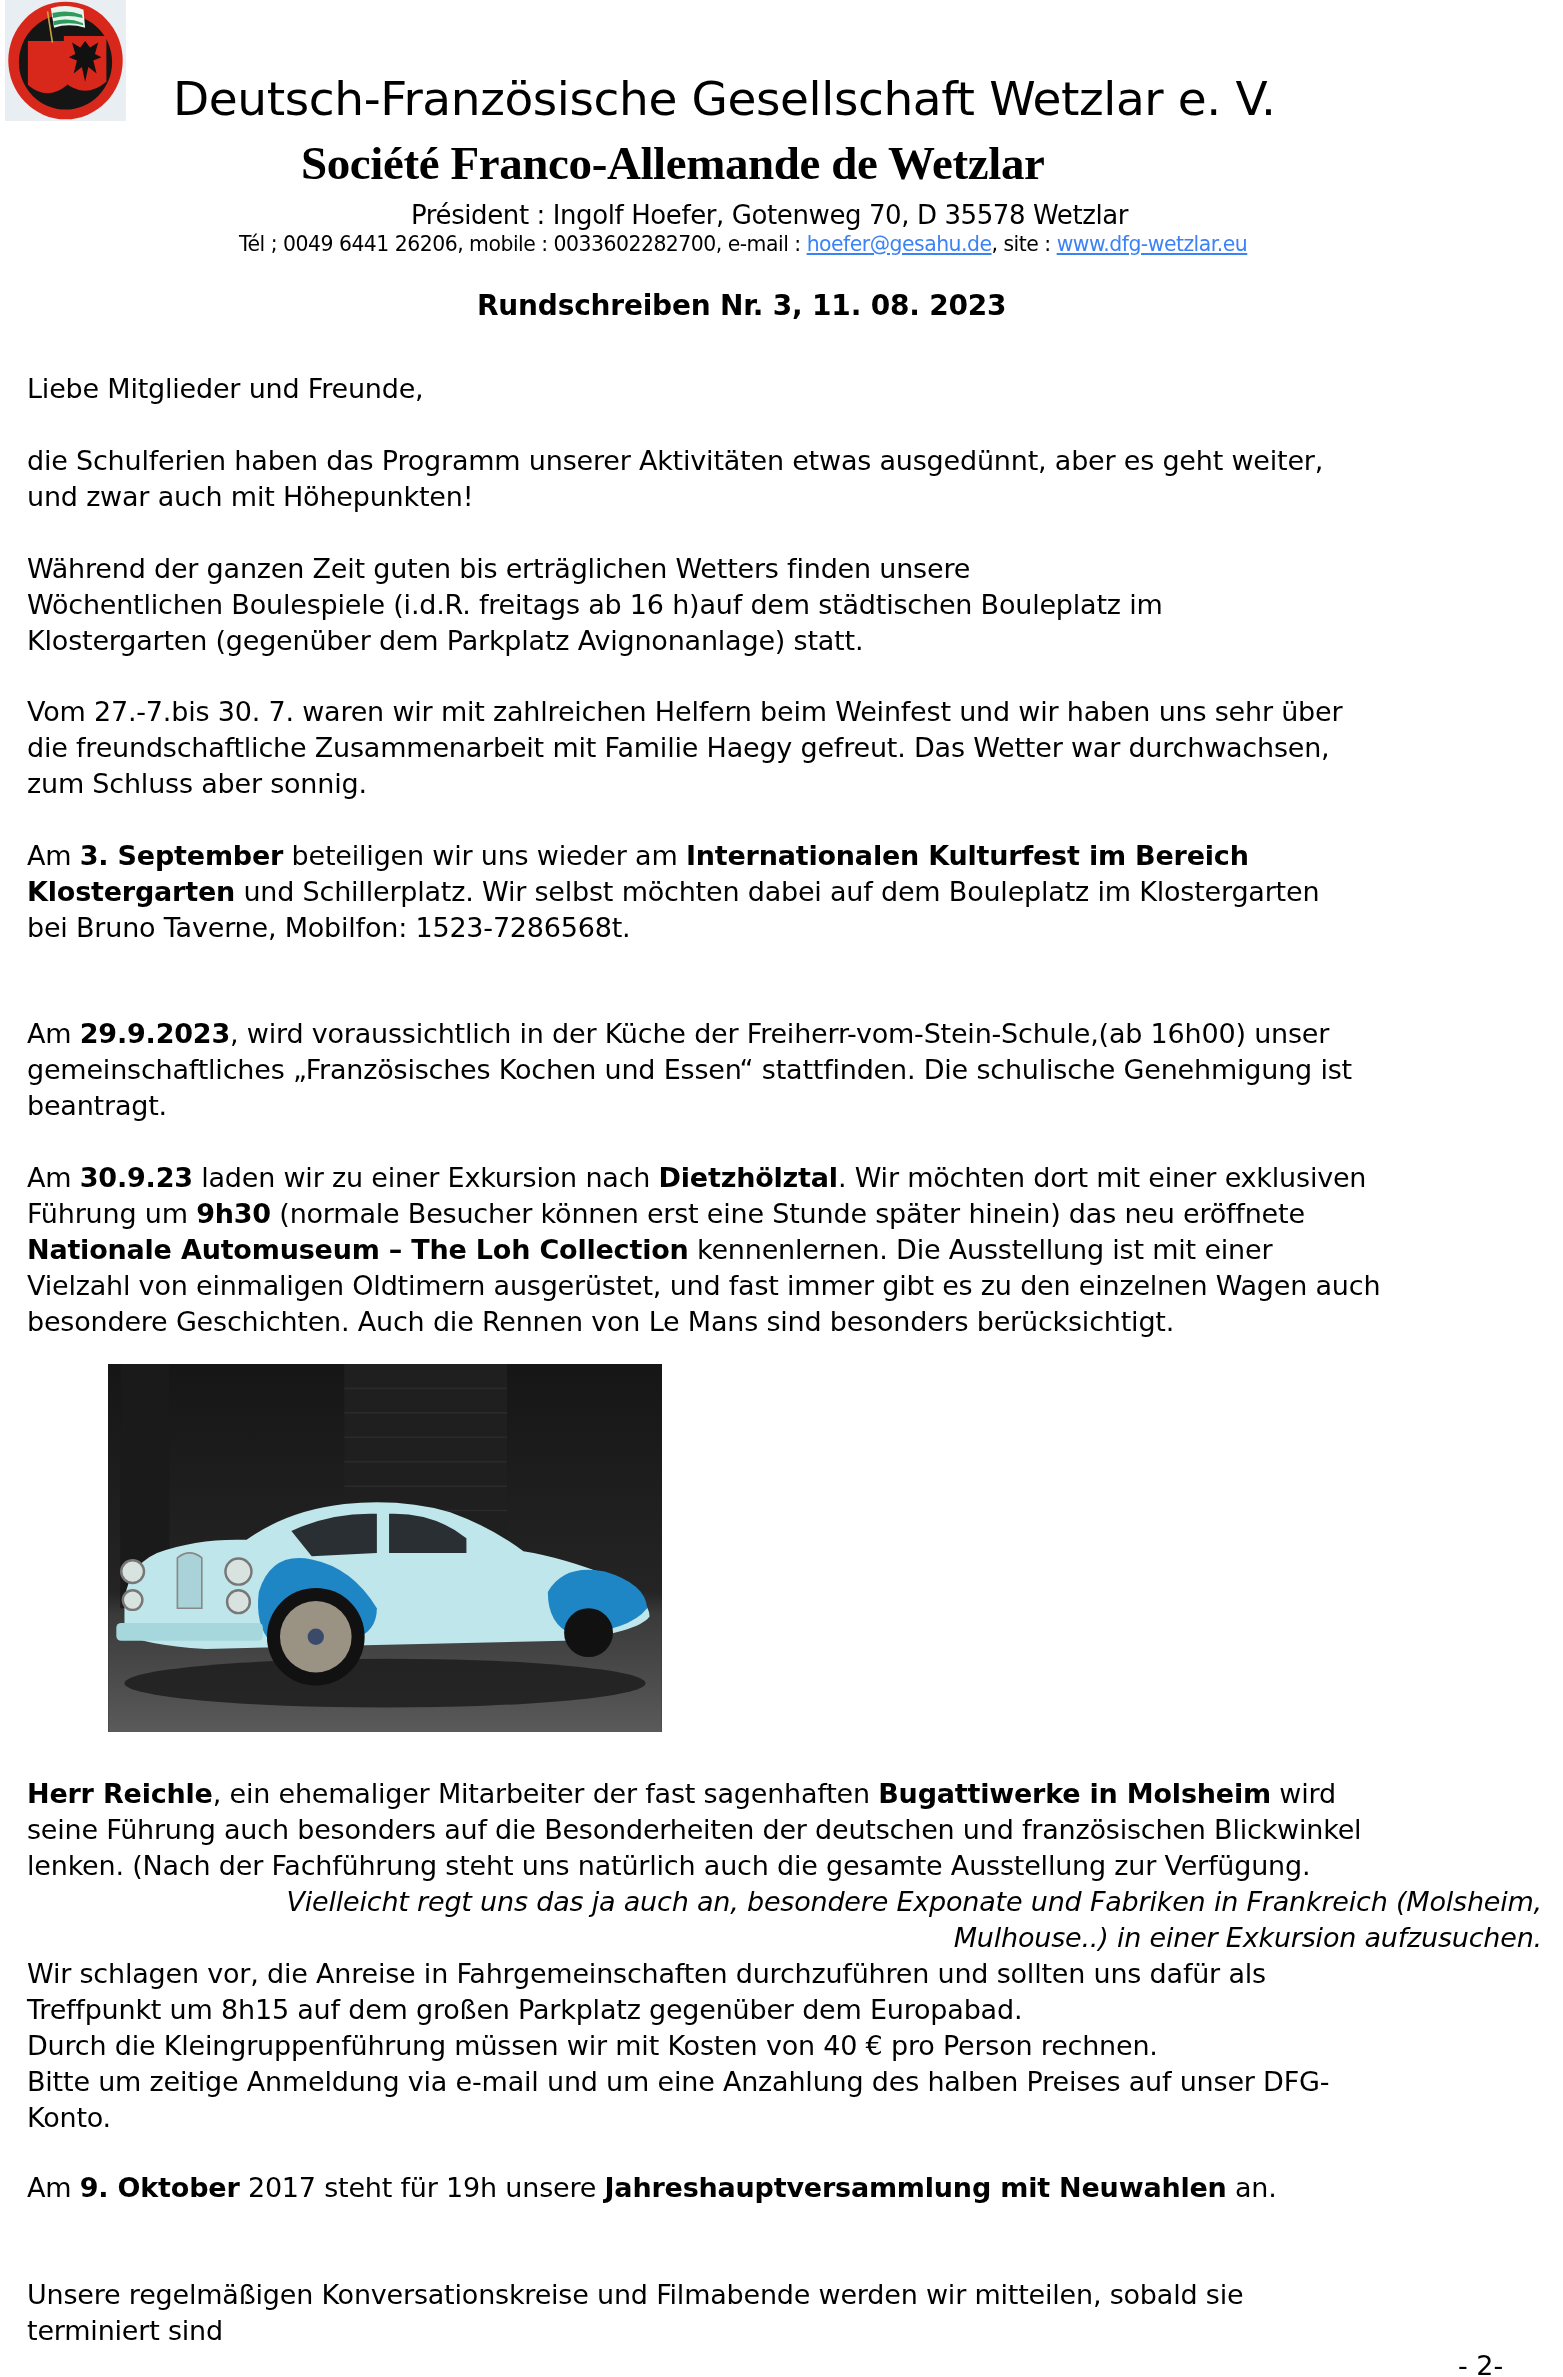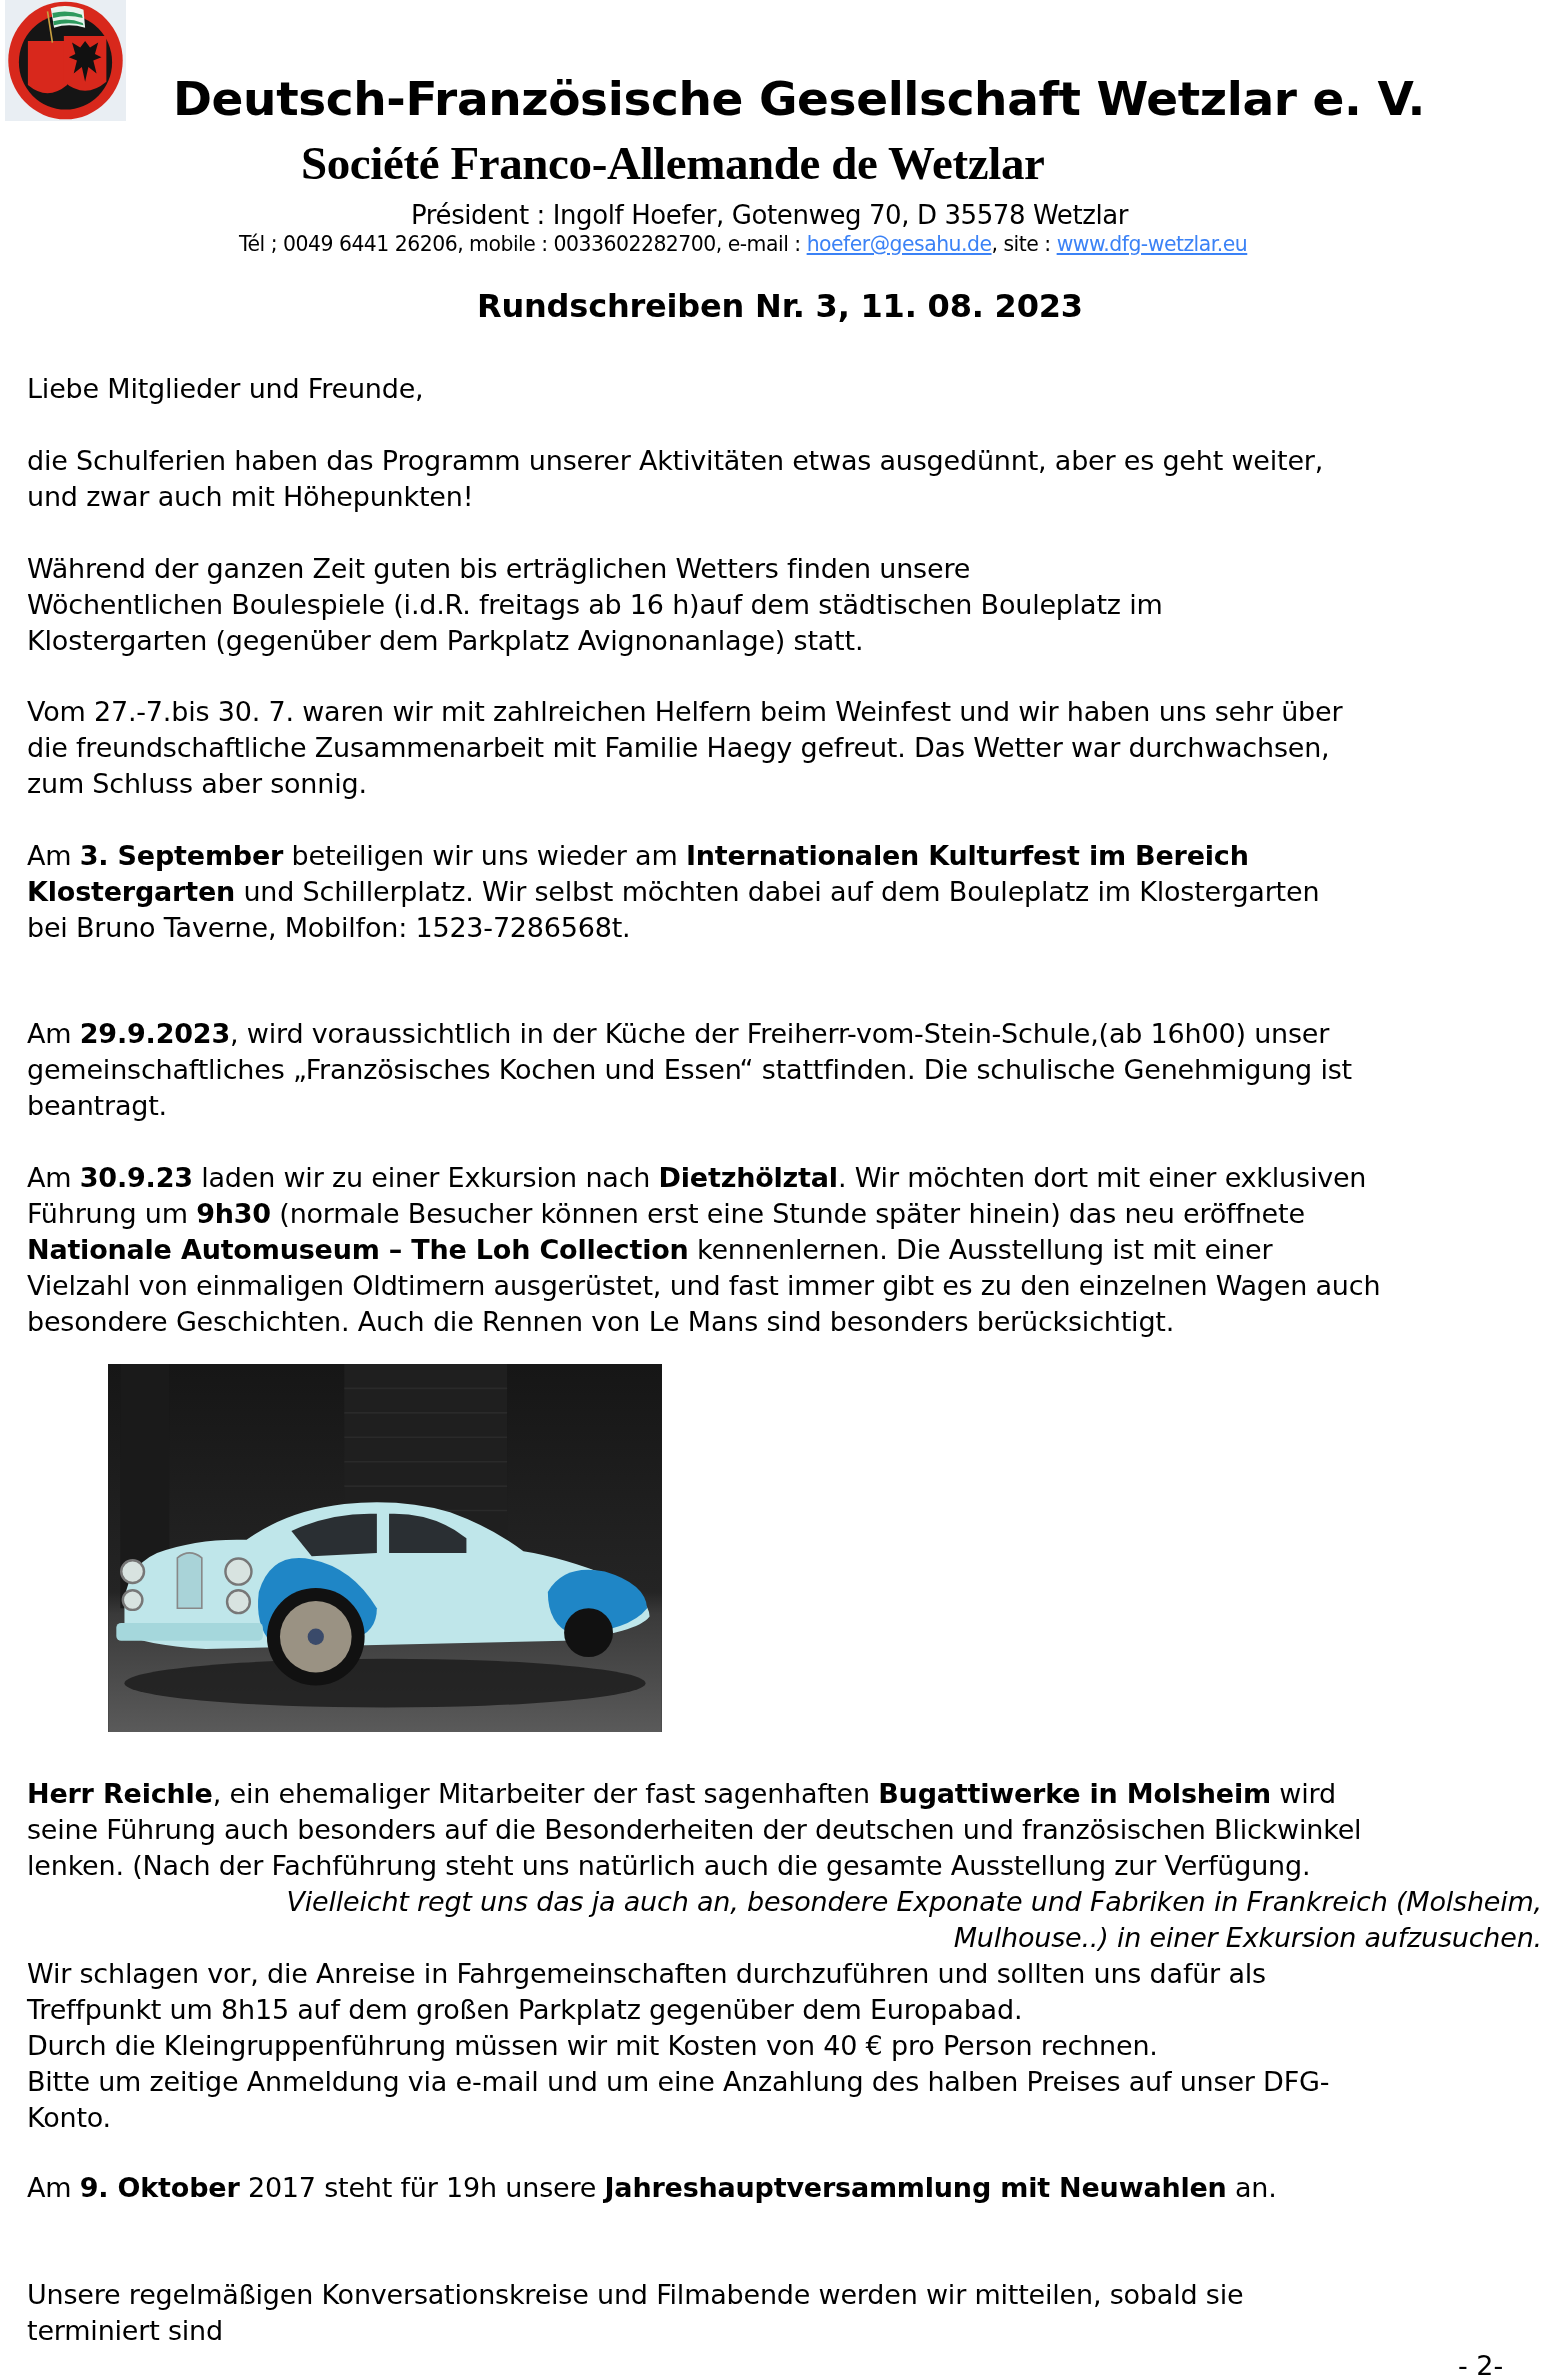--- a/index.html
+++ b/index.html
@@ -1,24 +1,24 @@
 <!DOCTYPE html>
 <html style="font-size:13px"><head>
 <meta charset="utf-8">
 <style>
   html, body { margin: 0; padding: 0; background: #ffffff; }
   body { width: 1564px; height: 2377px; position: relative; overflow: hidden; color: #000; }
   .abs { position: absolute; }
   .logo { left: 4.9px; top: 0px; width: 121px; height: 121px; background: #e9eef3; }
-  .title1 { left: 173px; top: 70px; width: 1205px; font-family: "DejaVu Sans", sans-serif; font-weight: bold; font-size: 47px; line-height: 57px; white-space: nowrap; letter-spacing: -0.4px; }
+  .title1 { left: 173px; top: 70px; width: 1205px; font-family: "DejaVu Sans", sans-serif; font-weight: normal; font-size: 47px; line-height: 57px; white-space: nowrap; letter-spacing: -0.4px; }
   .title2 { left: 301px; top: 135px; width: 977px; font-family: Liberation Serif, serif; font-weight: bold; font-size: 47px; line-height: 57px; white-space: nowrap; letter-spacing: -0.4px; }
   .president { left: 411px; top: 199px; font-family: "DejaVu Sans", sans-serif; font-size: 26px; line-height: 33px; white-space: nowrap; letter-spacing: -0.4px; }
   .contact { left: 239px; top: 231px; font-family: "DejaVu Sans", sans-serif; font-size: 20.4px; line-height: 26px; white-space: nowrap; letter-spacing: -0.5px; }
   .contact a { color: #3b82f6; text-decoration: underline; }
-  .circular { left: 477px; top: 285px; font-family: "DejaVu Sans", sans-serif; font-weight: bold; font-size: 32px; line-height: 42px; white-space: nowrap; letter-spacing: -0.2px; }
+  .circular { left: 477px; top: 285px; font-family: "DejaVu Sans", sans-serif; font-weight: bold; font-size: 28px; line-height: 42px; white-space: nowrap; letter-spacing: -0.2px; }
   .body { left: 27px; width: 1515px; font-family: "DejaVu Sans", sans-serif; font-size: 27px; line-height: 36px; white-space: nowrap; letter-spacing: -0.2px; }
   .body b { font-weight: bold; }
   .body i { font-style: italic; text-align: right; }
   .photo { left: 108px; top: 1364px; width: 554px; height: 368px; overflow: hidden; background: #1c1c1c; }
   .page-num { left: 1458px; top: 2349px; font-family: "DejaVu Sans", sans-serif; font-size: 27px; line-height: 33px; white-space: nowrap; }
   .line { display: block; }
 </style>
 </head>
 <body>
 

